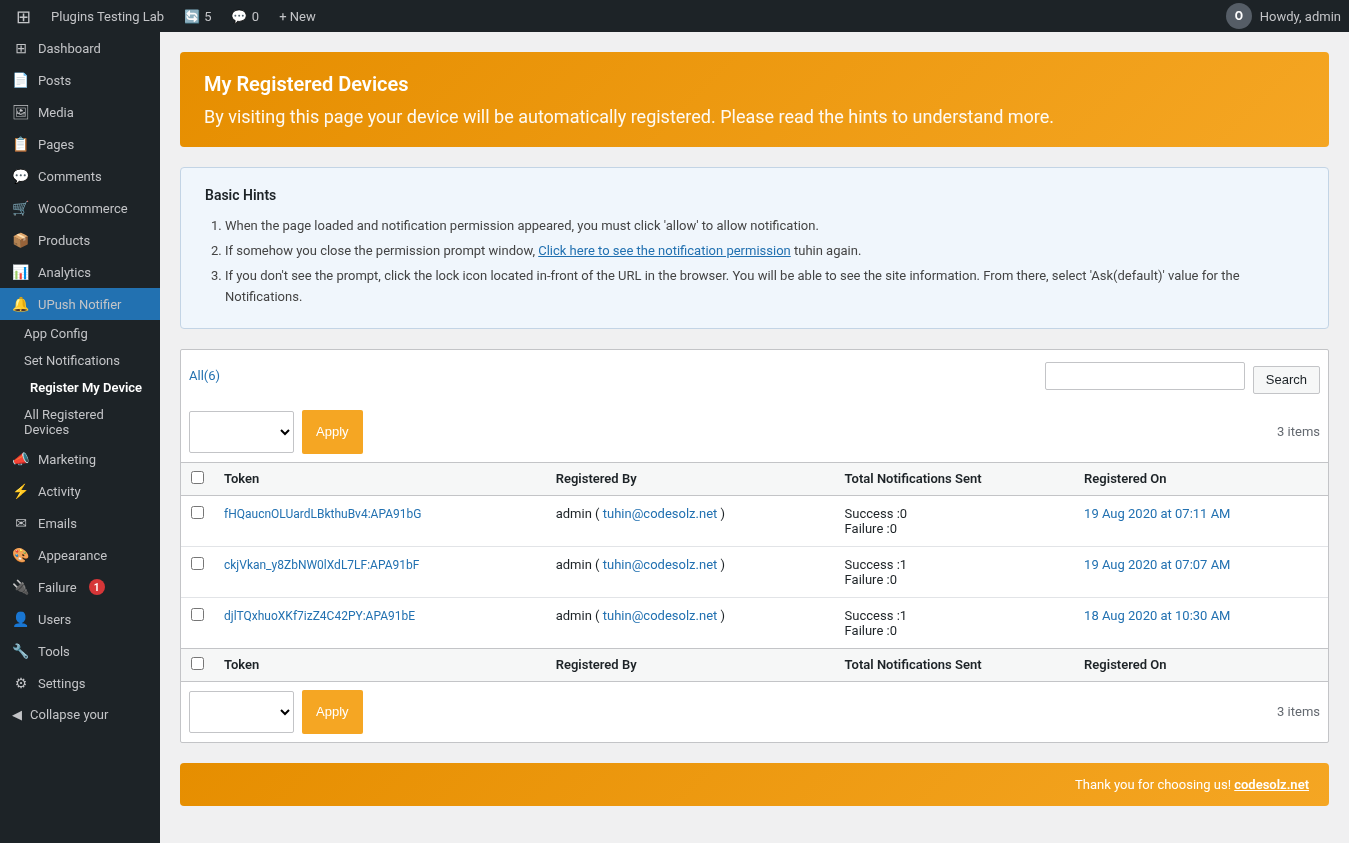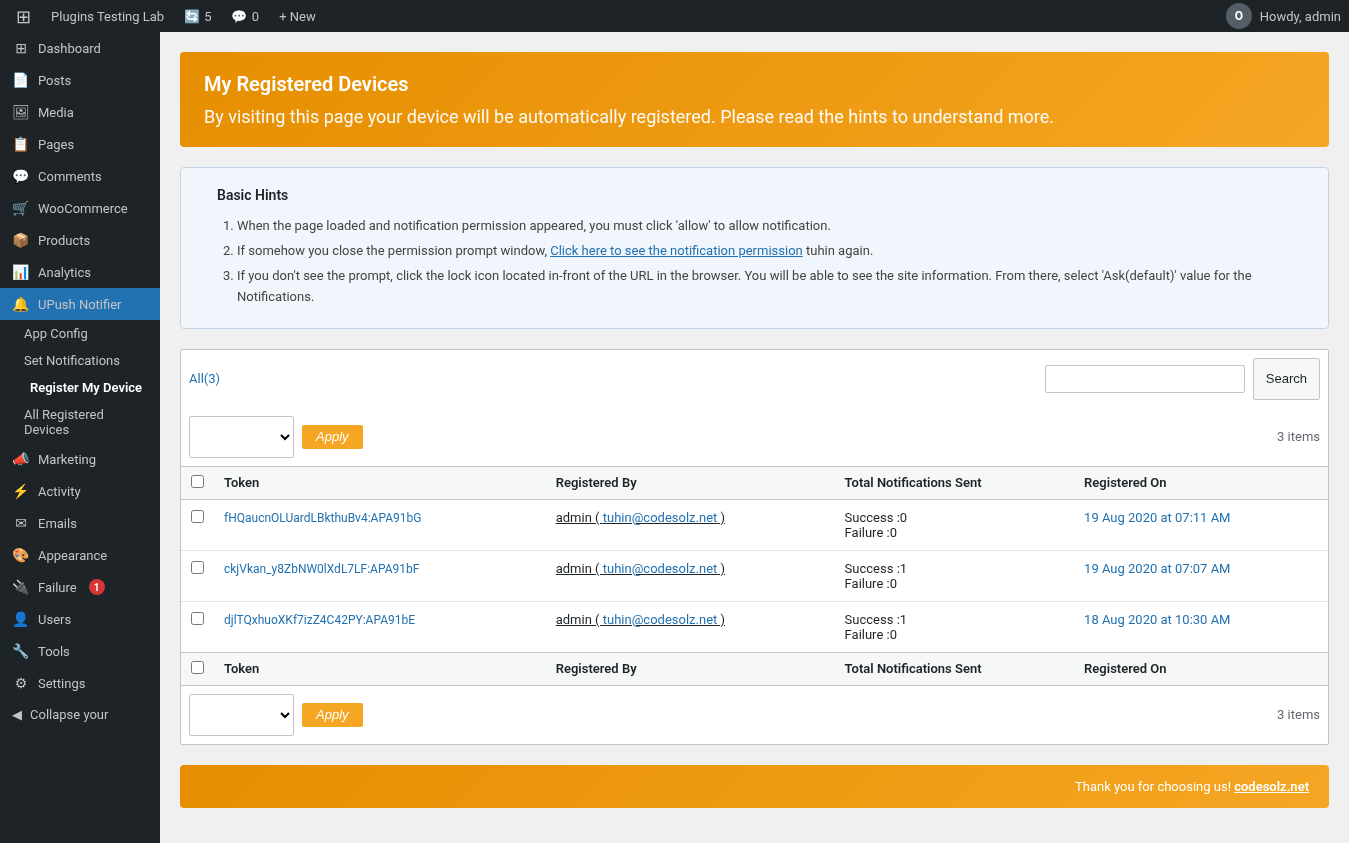--- a/index.html
+++ b/index.html
@@ -118,21 +118,21 @@
     }
     .page-header-banner p {
       font-size: 18px;
       opacity: 0.95;
     }
 
     
     .hints-box {
       background: #f0f6fc;
       border: 1px solid #c3d4e5;
-      padding: 16px 36px;
+      padding: 16px 24px;
       border-radius: 4px;
       margin-bottom: 20px;
       font-size: 13px;
       line-height: 1.6;
     }
     .hints-box h3 {
       font-size: 14px;
       font-weight: 600;
       margin-bottom: 10px;
       color: #1d2327;
@@ -185,34 +185,34 @@
       width: 200px;
     }
 
     .btn-search {
       background: #f6f7f7;
       border: 1px solid #c3c4c7;
       border-radius: 2px;
       padding: 4px 12px;
       font-size: 13px;
       cursor: pointer;
-      height: 42px;
+      height: 28px;
       color: #1d2327;
+      margin-top: 8px;
     }
 
     .btn-orange {
       background: #f5a623;
       border: none;
       color: #fff;
       padding: 4px 14px;
       border-radius: 2px;
       font-size: 13px;
       cursor: pointer;
-      height: 24px;
-      font-style: italic;
+      height: 44px;
     }
 
     .bulk-select {
       padding: 20px 6px;
       border: 1px solid #c3c4c7;
       border-radius: 2px;
       font-size: 13px;
       height: 28px;
       background: #fff;
       cursor: pointer;
@@ -235,21 +235,21 @@
     }
     .wp-list-table td {
       padding: 10px 10px;
       border-bottom: 1px solid #e2e4e7;
       vertical-align: top;
       color: #1d2327;
     }
     .wp-list-table tr:last-child td { border-bottom: none; }
     .wp-list-table .check-col { width: 30px; }
     .token-link { color: #2271b1; text-decoration: none; font-size: 12px; word-break: break-all; }
-    .registered-by { color: #1d2327; font-size: 13px; text-decoration: underline; }
+    .registered-by { color: #1d2327; font-size: 13px; }
     .registered-by a { color: #2271b1; text-decoration: none; }
     .notif-success { color: #1d2327; font-size: 13px; }
     .notif-failure { color: #1d2327; font-size: 13px; }
     .reg-date { color: #2271b1; font-size: 13px; }
 
     
     .footer-banner {
       background: linear-gradient(135deg, #e68e00, #f5a623);
       padding: 14px 20px;
       border-radius: 4px;
@@ -420,21 +420,21 @@
         <li>
           <span>If you don't see the prompt, click the lock icon located in-front of the URL in the browser. You will be able to see the site information. From there, select 'Ask(default)' value for the Notifications.</span>
         </li>
       </ol>
     </div>
 
     <div class="table-section">
 
       <div class="tablenav">
         <div class="tablenav-left">
-          <a href="#" class="tab-link">All(3)</a>
+          <a href="#" class="tab-link">All(6)</a>
         </div>
         <div class="tablenav-right">
           <input type="text" class="search-input" placeholder="" style="">
           <button class="btn-search">Search</button>
         </div>
       </div>
 
       <div class="tablenav">
         <div class="tablenav-left">
           <select class="bulk-select">

